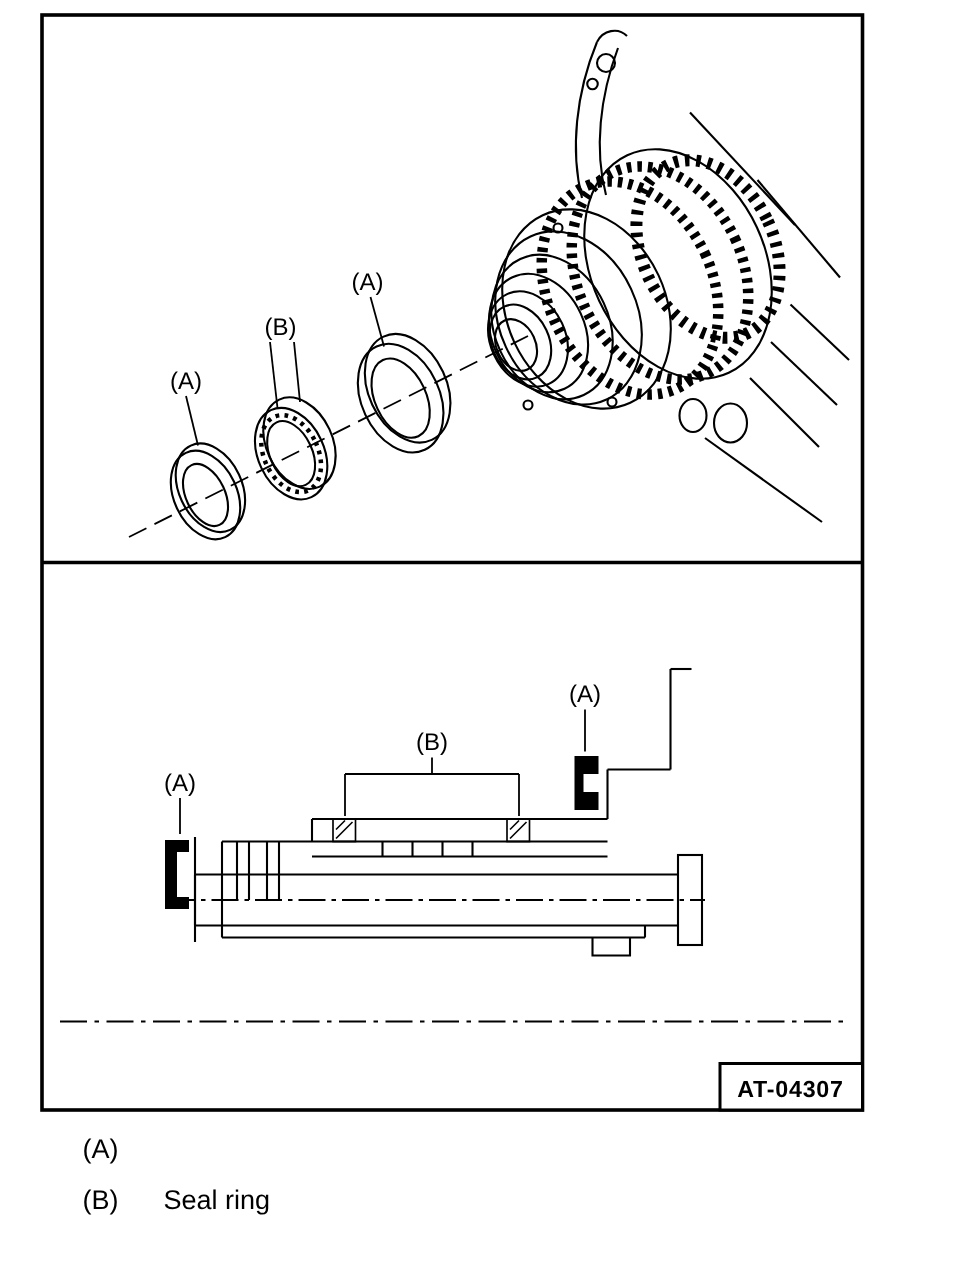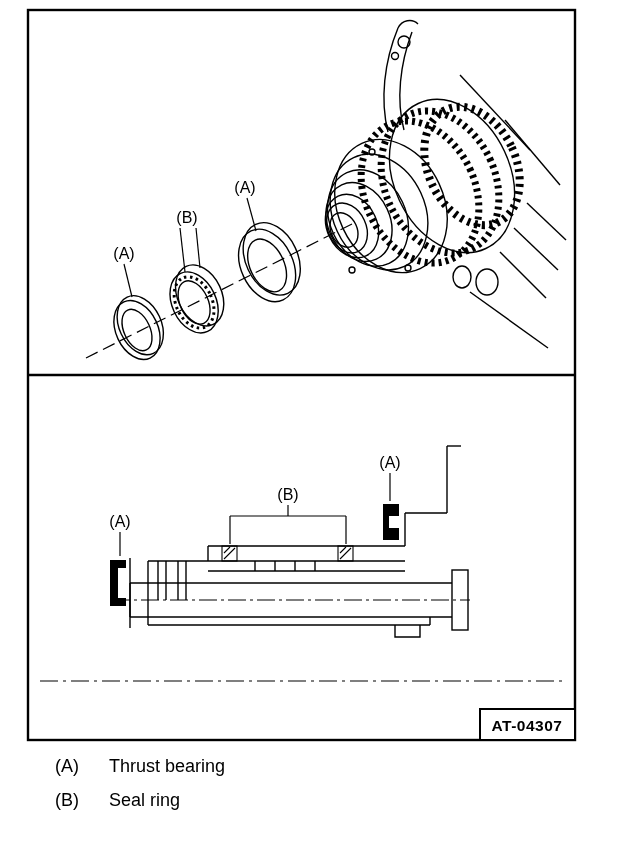--- a/index.html
+++ b/index.html
@@ -164,21 +164,20 @@
 
     <g>
       <rect x="480" y="709" width="95" height="31" fill="#fff" stroke="#000" stroke-width="2"></rect>
       <text class="code" x="527" y="731" text-anchor="middle">AT-04307</text>
     </g>
   </svg>
 
   <div class="legend">
     <div class="legend-row">
       <span class="legend-key">(A)</span>
-      <span class="legend-label">Thrust bearing</span>
     </div>
     <div class="legend-row">
       <span class="legend-key">(B)</span>
       <span class="legend-label">Seal ring</span>
     </div>
   </div>
 
 </div>
 
 </body></html>

